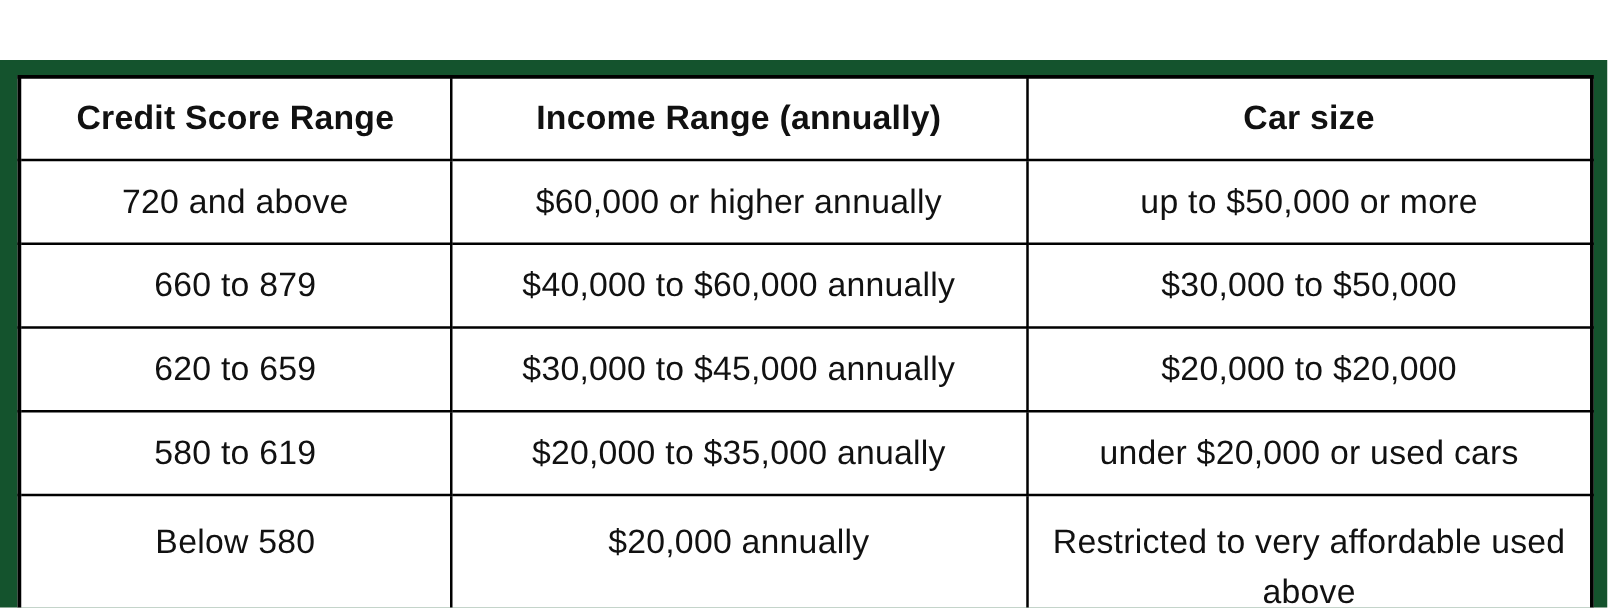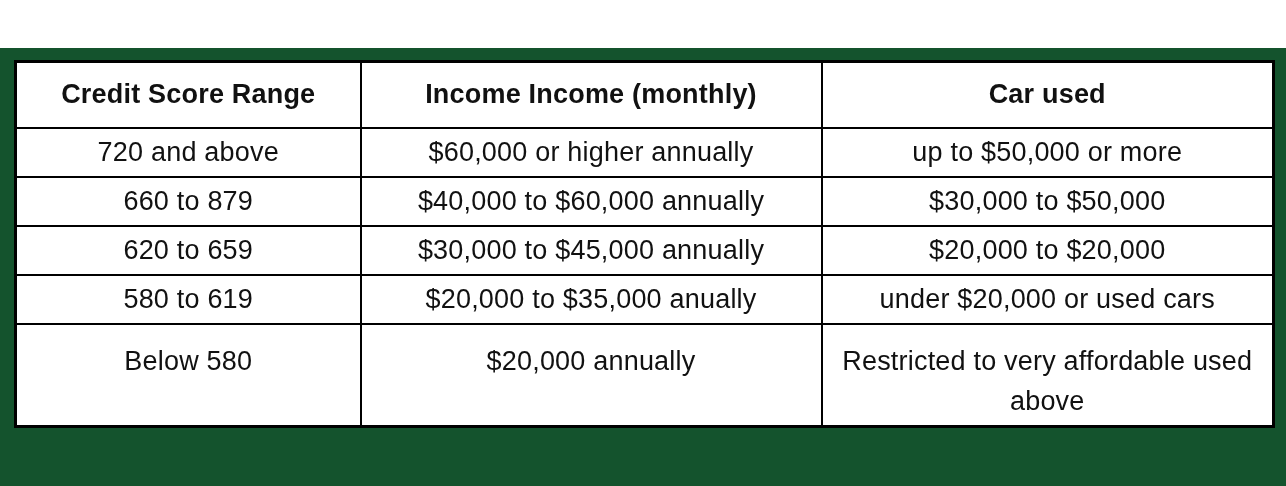--- a/index.html
+++ b/index.html
@@ -40,21 +40,21 @@
     padding: 4px 12px;
     box-sizing: border-box;
     letter-spacing: 0.2px;
   }
   th {
     font-weight: 700;
     height: 66px;
   }
   td {
     font-weight: 400;
-    height: 49px;
+    height: 67px;
     line-height: 34px;
   }
   tr.row-tall td {
     height: 100px;
     vertical-align: top;
     padding-top: 16px;
     line-height: 40px;
   }
 </style>
 </head>
@@ -63,22 +63,22 @@
 <div class="page">
   <table class="credit-table">
     <colgroup>
       <col class="c1">
       <col class="c2">
       <col class="c3">
     </colgroup>
     <thead>
       <tr>
         <th>Credit Score Range</th>
-        <th>Income Income (monthly)</th>
-        <th>Car used</th>
+        <th>Income Range (annually)</th>
+        <th>Car size</th>
       </tr>
     </thead>
     <tbody>
       <tr>
         <td>720 and above</td>
         <td>$60,000 or higher annually</td>
         <td>up to $50,000 or more</td>
       </tr>
       <tr>
         <td>660 to 879</td>

